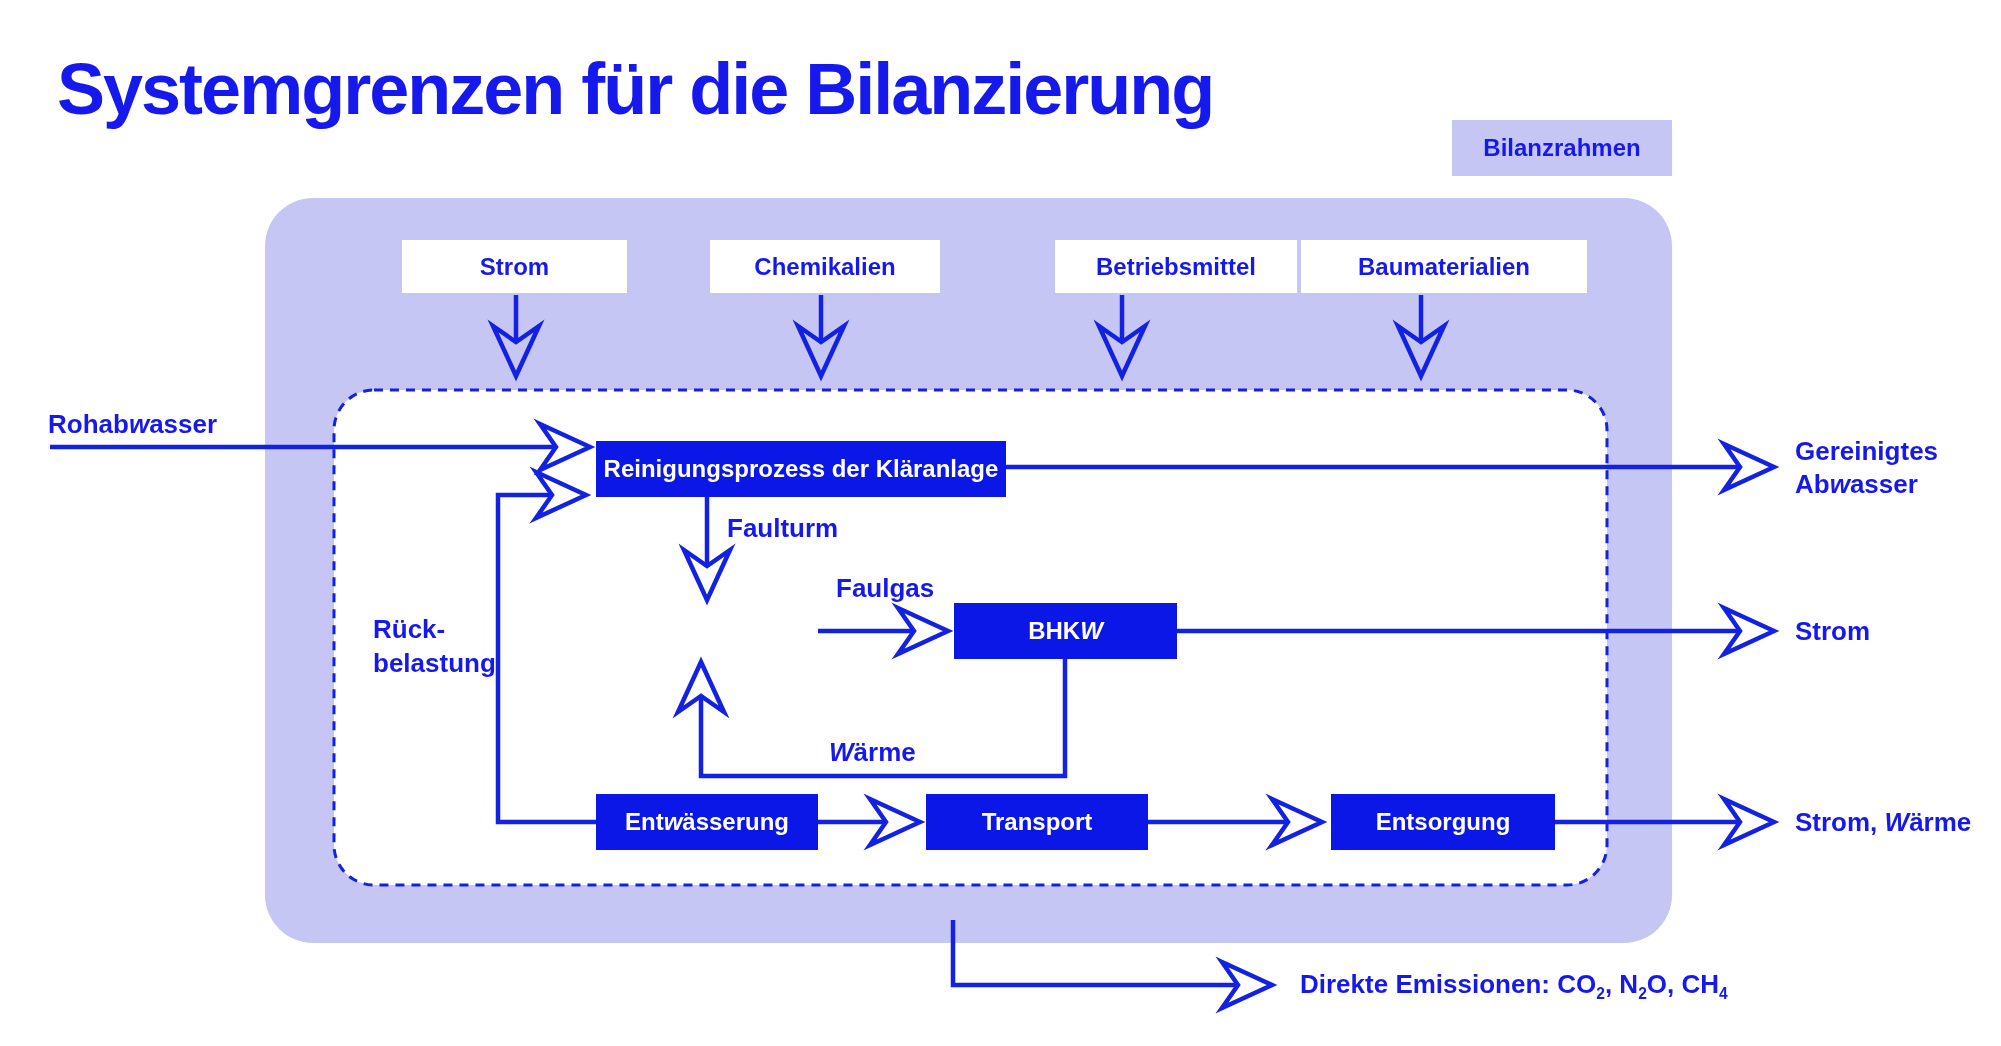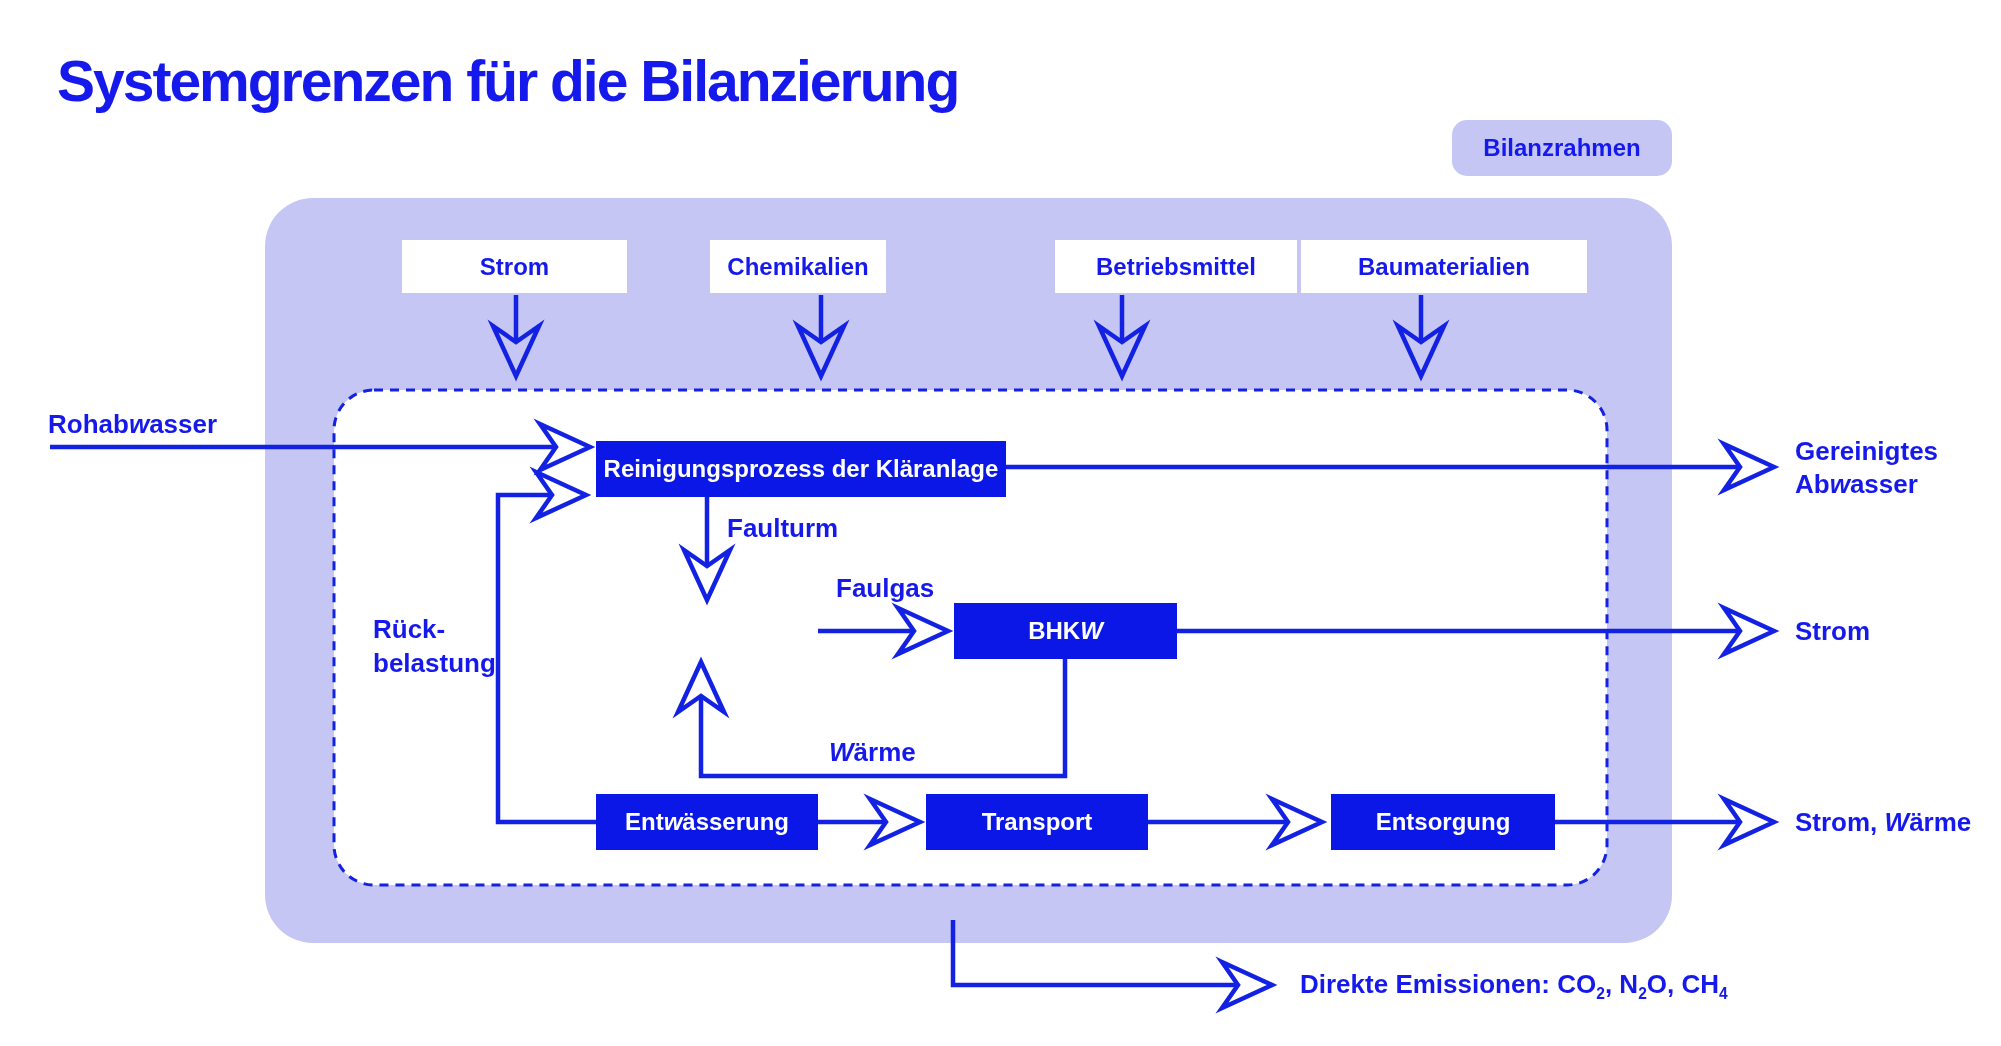--- a/index.html
+++ b/index.html
@@ -5,28 +5,27 @@
   html,body{margin:0;padding:0;background:#fff;}
   .canvas{
     position:relative;width:2001px;height:1046px;overflow:hidden;
     background:var(--panel,#fff);
     font-family:"Liberation Sans","DejaVu Sans",sans-serif;
     font-weight:bold;color:var(--accent,#1520E8);
   }
   i{font-style:italic;}
   sub{font-size:60%;line-height:0;}
   .page-title{
-    position:absolute;left:57px;top:48px;font-size:57px;letter-spacing:-2px;
+    position:absolute;left:57px;top:48px;font-size:72px;letter-spacing:-2px;
     white-space:nowrap;font-weight:bold;
   }
   .badge{
     position:absolute;left:1452px;top:120px;width:220px;height:56px;
     background:var(--lavender,#C5C6F4);display:flex;align-items:center;justify-content:center;
     font-size:24px;
-    border-radius:15px;
   }
   .outer-box{
     position:absolute;left:265px;top:198px;width:1407px;height:745px;
     background:var(--lavender,#C5C6F4);border-radius:48px;
   }
   svg.overlay{position:absolute;left:0;top:0;}
   .dashed-rect{fill:#ffffff;stroke:var(--line,#1322E2);stroke-width:3;stroke-dasharray:9 7;}
   .shaft{fill:none;stroke:var(--line,#1322E2);stroke-width:4.5;}
   .head{fill:none;stroke:var(--line,#1322E2);stroke-width:4.5;stroke-linejoin:miter;}
   .inbox{
@@ -109,21 +108,21 @@
         <polyline points="1555,822 1740,822" class="shaft"></polyline>
         <path d="M1724,799 L1774,822 L1724,845 L1740,822 Z" class="head"></path>
       </g>
       <g>
         <polyline points="953,920 953,985 1238,985" class="shaft"></polyline>
         <path d="M1222,962 L1272,985 L1222,1008 L1238,985 Z" class="head"></path>
       </g>
     </svg>
 
   <div class="inbox" style="left:402px;top:240px;width:225px">Strom</div>
-  <div class="inbox" style="left:710px;top:240px;width:176px">Chemikalien</div>
+  <div class="inbox" style="left:710px;top:240px;width:230px">Chemikalien</div>
   <div class="inbox" style="left:1055px;top:240px;width:242px">Betriebsmittel</div>
   <div class="inbox" style="left:1301px;top:240px;width:286px">Baumaterialien</div>
 
   <div class="pbox" style="left:596px;top:441px;width:410px">Reinigungsprozess der Kläranlage</div>
   <div class="pbox" style="left:954px;top:603px;width:223px">BHK<i>W</i></div>
   <div class="pbox" style="left:596px;top:794px;width:222px">Ent<i>w</i>ässerung</div>
   <div class="pbox" style="left:926px;top:794px;width:222px">Transport</div>
   <div class="pbox" style="left:1331px;top:794px;width:224px">Entsorgung</div>
 
   <div class="flabel" style="left:48px;top:408px">Rohab<i>w</i>asser</div>

